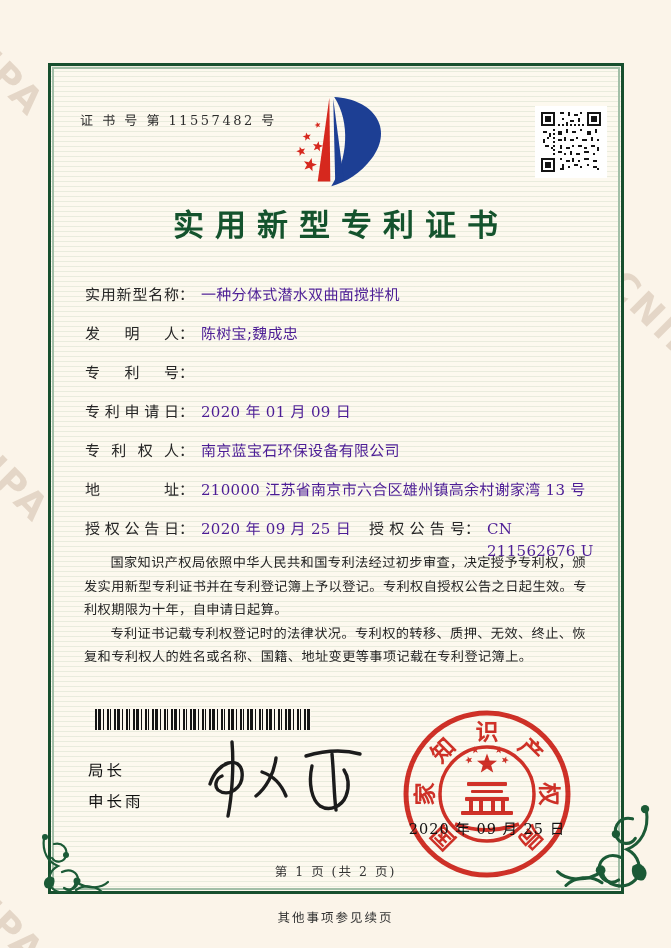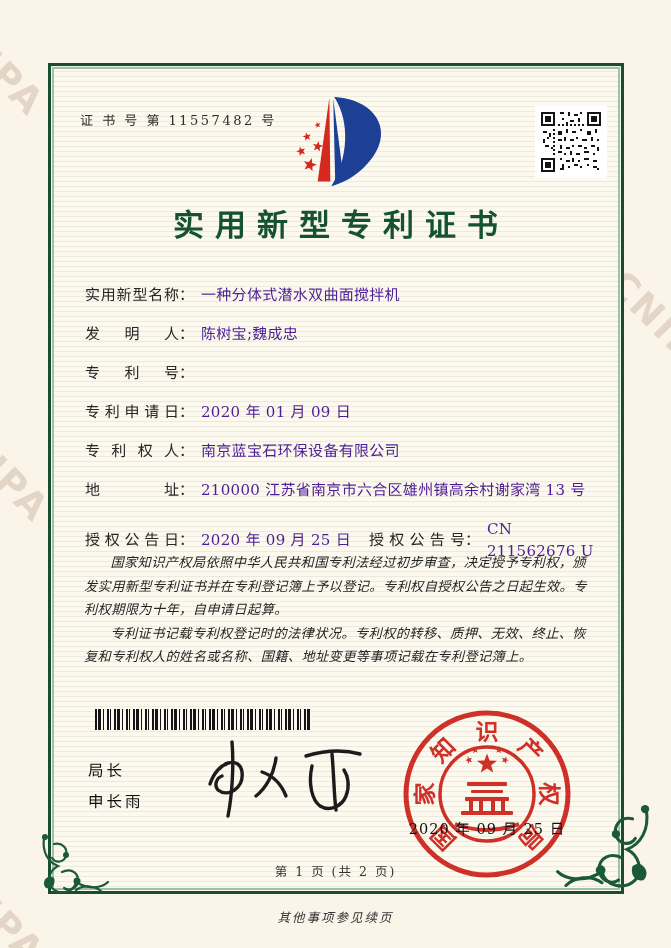--- a/index.html
+++ b/index.html
@@ -25,42 +25,42 @@
   .frame::before{content:"";position:absolute;inset:1px;border:2px solid #a3bfa8;pointer-events:none;}
   .cert-no{position:absolute;left:80px;top:110px;font-size:13px;letter-spacing:2.5px;color:#2e2e2e;}
   .logo{position:absolute;left:276px;top:93px;width:130px;height:102px;}
   .qr{position:absolute;left:535px;top:106px;width:72px;height:72px;background:#fff;
       display:flex;align-items:center;justify-content:center;}
   .title{
     position:absolute;left:0;right:0;top:200px;text-align:center;
     font-size:31px;font-weight:bold;letter-spacing:11px;text-indent:11px;color:#14532d;
   }
   .fields{position:absolute;left:85px;top:284px;width:512px;font-size:15px;}
-  .frow{display:flex;margin-bottom:17px;line-height:22px;align-items:center;}
+  .frow{display:flex;margin-bottom:17px;line-height:22px;align-items:flex-start;}
   .flabel{display:inline-block;width:94px;text-align:justify;text-align-last:justify;color:#262626;flex:none;}
   .fcolon{flex:none;margin-right:7px;color:#262626;}
   .fvalue{color:#4c1d95;letter-spacing:.3px;}
   .fvalue.fixed{width:168px;flex:none;}
   .flabel.second{width:96px;margin-left:0;}
   .body-text{position:absolute;left:84px;top:551px;width:512px;}
-  .body-text p{margin:0;font-size:13.2px;line-height:23.5px;text-indent:2em;font-style:italic;color:#242424;letter-spacing:.4px;}
+  .body-text p{margin:0;font-size:13.2px;line-height:23.5px;text-indent:2em;color:#242424;letter-spacing:.4px;}
   .barcode{
     position:absolute;left:95px;top:709px;width:216px;height:21px;
     background:repeating-linear-gradient(90deg,
       #141414 0 2px,#fbf7ee 2px 3px,#141414 3px 6px,#fbf7ee 6px 8px,
       #141414 8px 9px,#fbf7ee 9px 12px,#141414 12px 14px,#fbf7ee 14px 15px,
       #141414 15px 16px,#fbf7ee 16px 19px);
   }
   .director{position:absolute;left:88px;top:756px;font-size:15.5px;letter-spacing:3px;line-height:31px;color:#101010;}
   .sig{position:absolute;left:188px;top:732px;width:190px;height:92px;}
   .seal{position:absolute;left:395px;top:702px;width:184px;height:184px;mix-blend-mode:multiply;opacity:.92;}
   .seal-date{position:absolute;left:395px;top:817px;width:184px;text-align:center;
              font-size:14.5px;letter-spacing:1px;color:#111;z-index:5;}
   .page-num{position:absolute;left:0;right:0;top:861px;text-align:center;font-size:12.5px;letter-spacing:2px;color:#333;}
-  .note{position:absolute;left:0;right:0;top:907px;text-align:center;font-size:12.5px;letter-spacing:2px;color:#333;font-style:italic;}
+  .note{position:absolute;left:0;right:0;top:907px;text-align:center;font-size:12.5px;letter-spacing:2px;color:#333;}
   .orn{position:absolute;z-index:6;}
   .orn-left{left:40px;top:832px;width:72px;height:66px;}
   .orn-right{left:552px;top:798px;width:100px;height:100px;transform:scaleX(-1);}
 </style>
 </head>
 <body>
 
 <div class="page">
 
   <span class="wm" style="left:-45px;top:-4px;">CNIPA</span>

